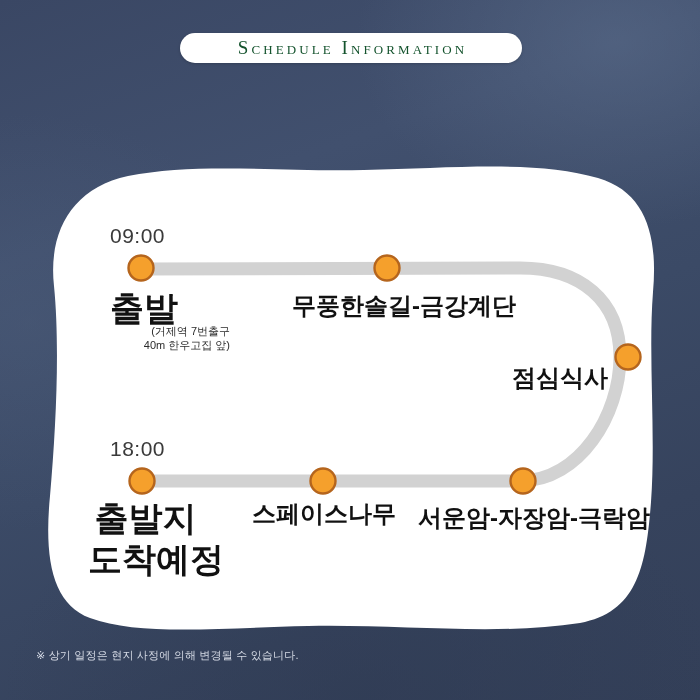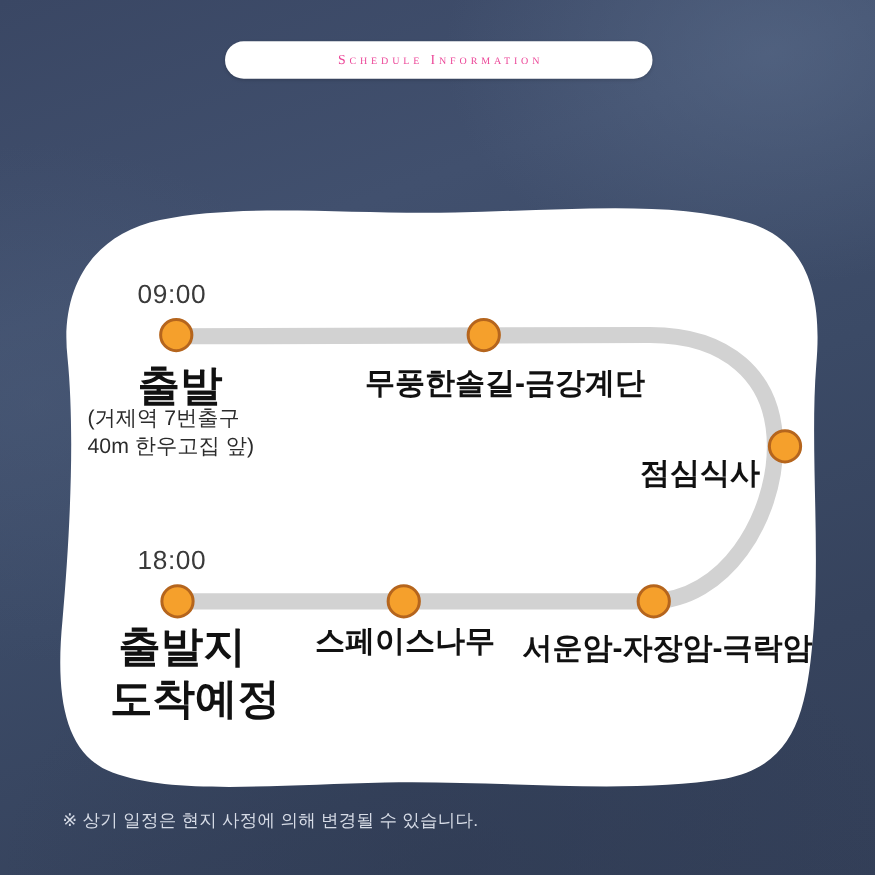--- a/index.html
+++ b/index.html
@@ -34,23 +34,23 @@
     background: #ffffff;
     border-radius: 15px;
     box-shadow: 0 1px 3px rgba(0,0,0,0.18);
     display: flex;
     align-items: center;
     justify-content: center;
   }
   #badge-text {
     font-family: "Liberation Serif", "DejaVu Serif", serif;
     font-variant: small-caps;
-    font-size: 11px;
+    font-size: 19px;
     letter-spacing: 3.1px;
-    color: #ec4899;
+    color: #14532d;
     white-space: nowrap;
     text-indent: 3px;
   }
 
   
   #title {
     position: absolute;
     left: 0;
     top: 72px;
     width: 700px;
@@ -99,36 +99,36 @@
     font-size: 34px;
     font-weight: bold;
     color: #111111;
   }
   .stop-plain {
     font-size: 24px;
     font-weight: bold;
     color: #111111;
   }
   .stop-sub {
-    font-size: 17px;
+    font-size: 11px;
     color: #2b2b2b;
     line-height: 1.28;
-    text-align: left;
+    text-align: right;
   }
   .two-line {
     line-height: 1.2;
     text-align: center;
   }
 
   
   #footer {
     position: absolute;
-    left: 50px;
+    left: 36px;
     top: 648px;
-    font-size: 14px;
+    font-size: 11px;
     color: #d6dbe6;
     letter-spacing: 0.2px;
   }
 </style>
 </head>
 <body>
 
 <div id="poster">
 
   <div id="badge">

